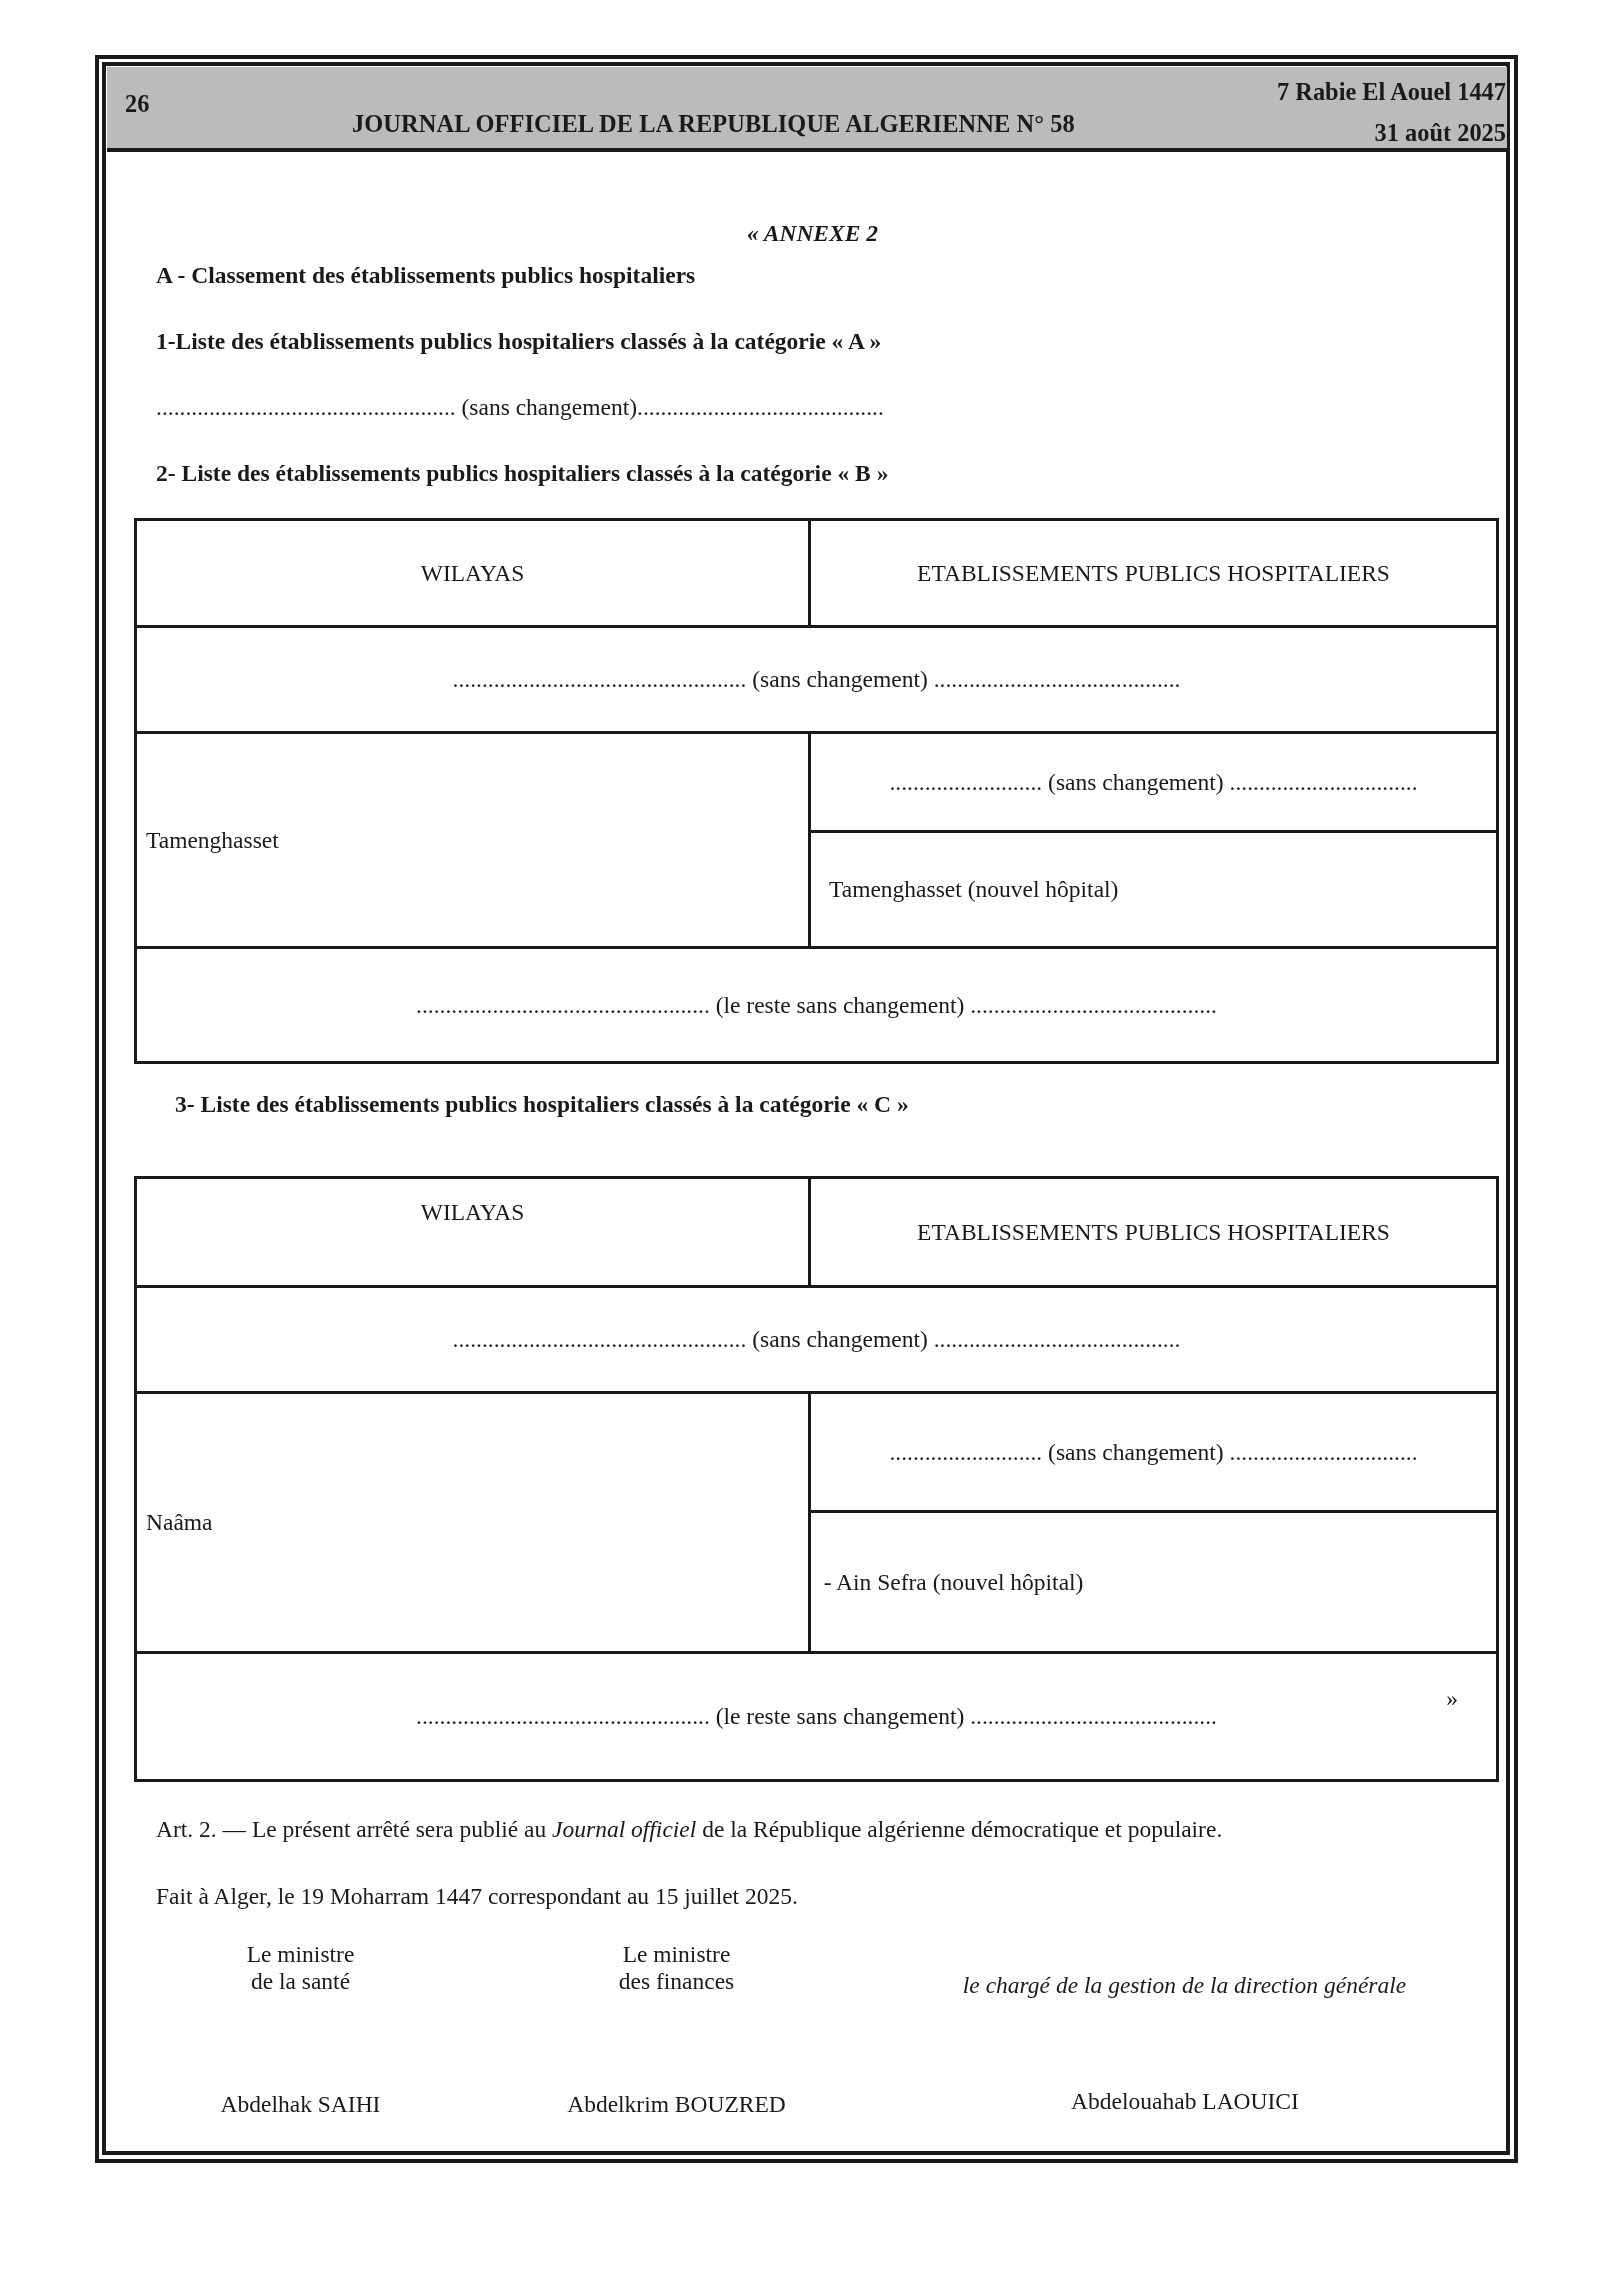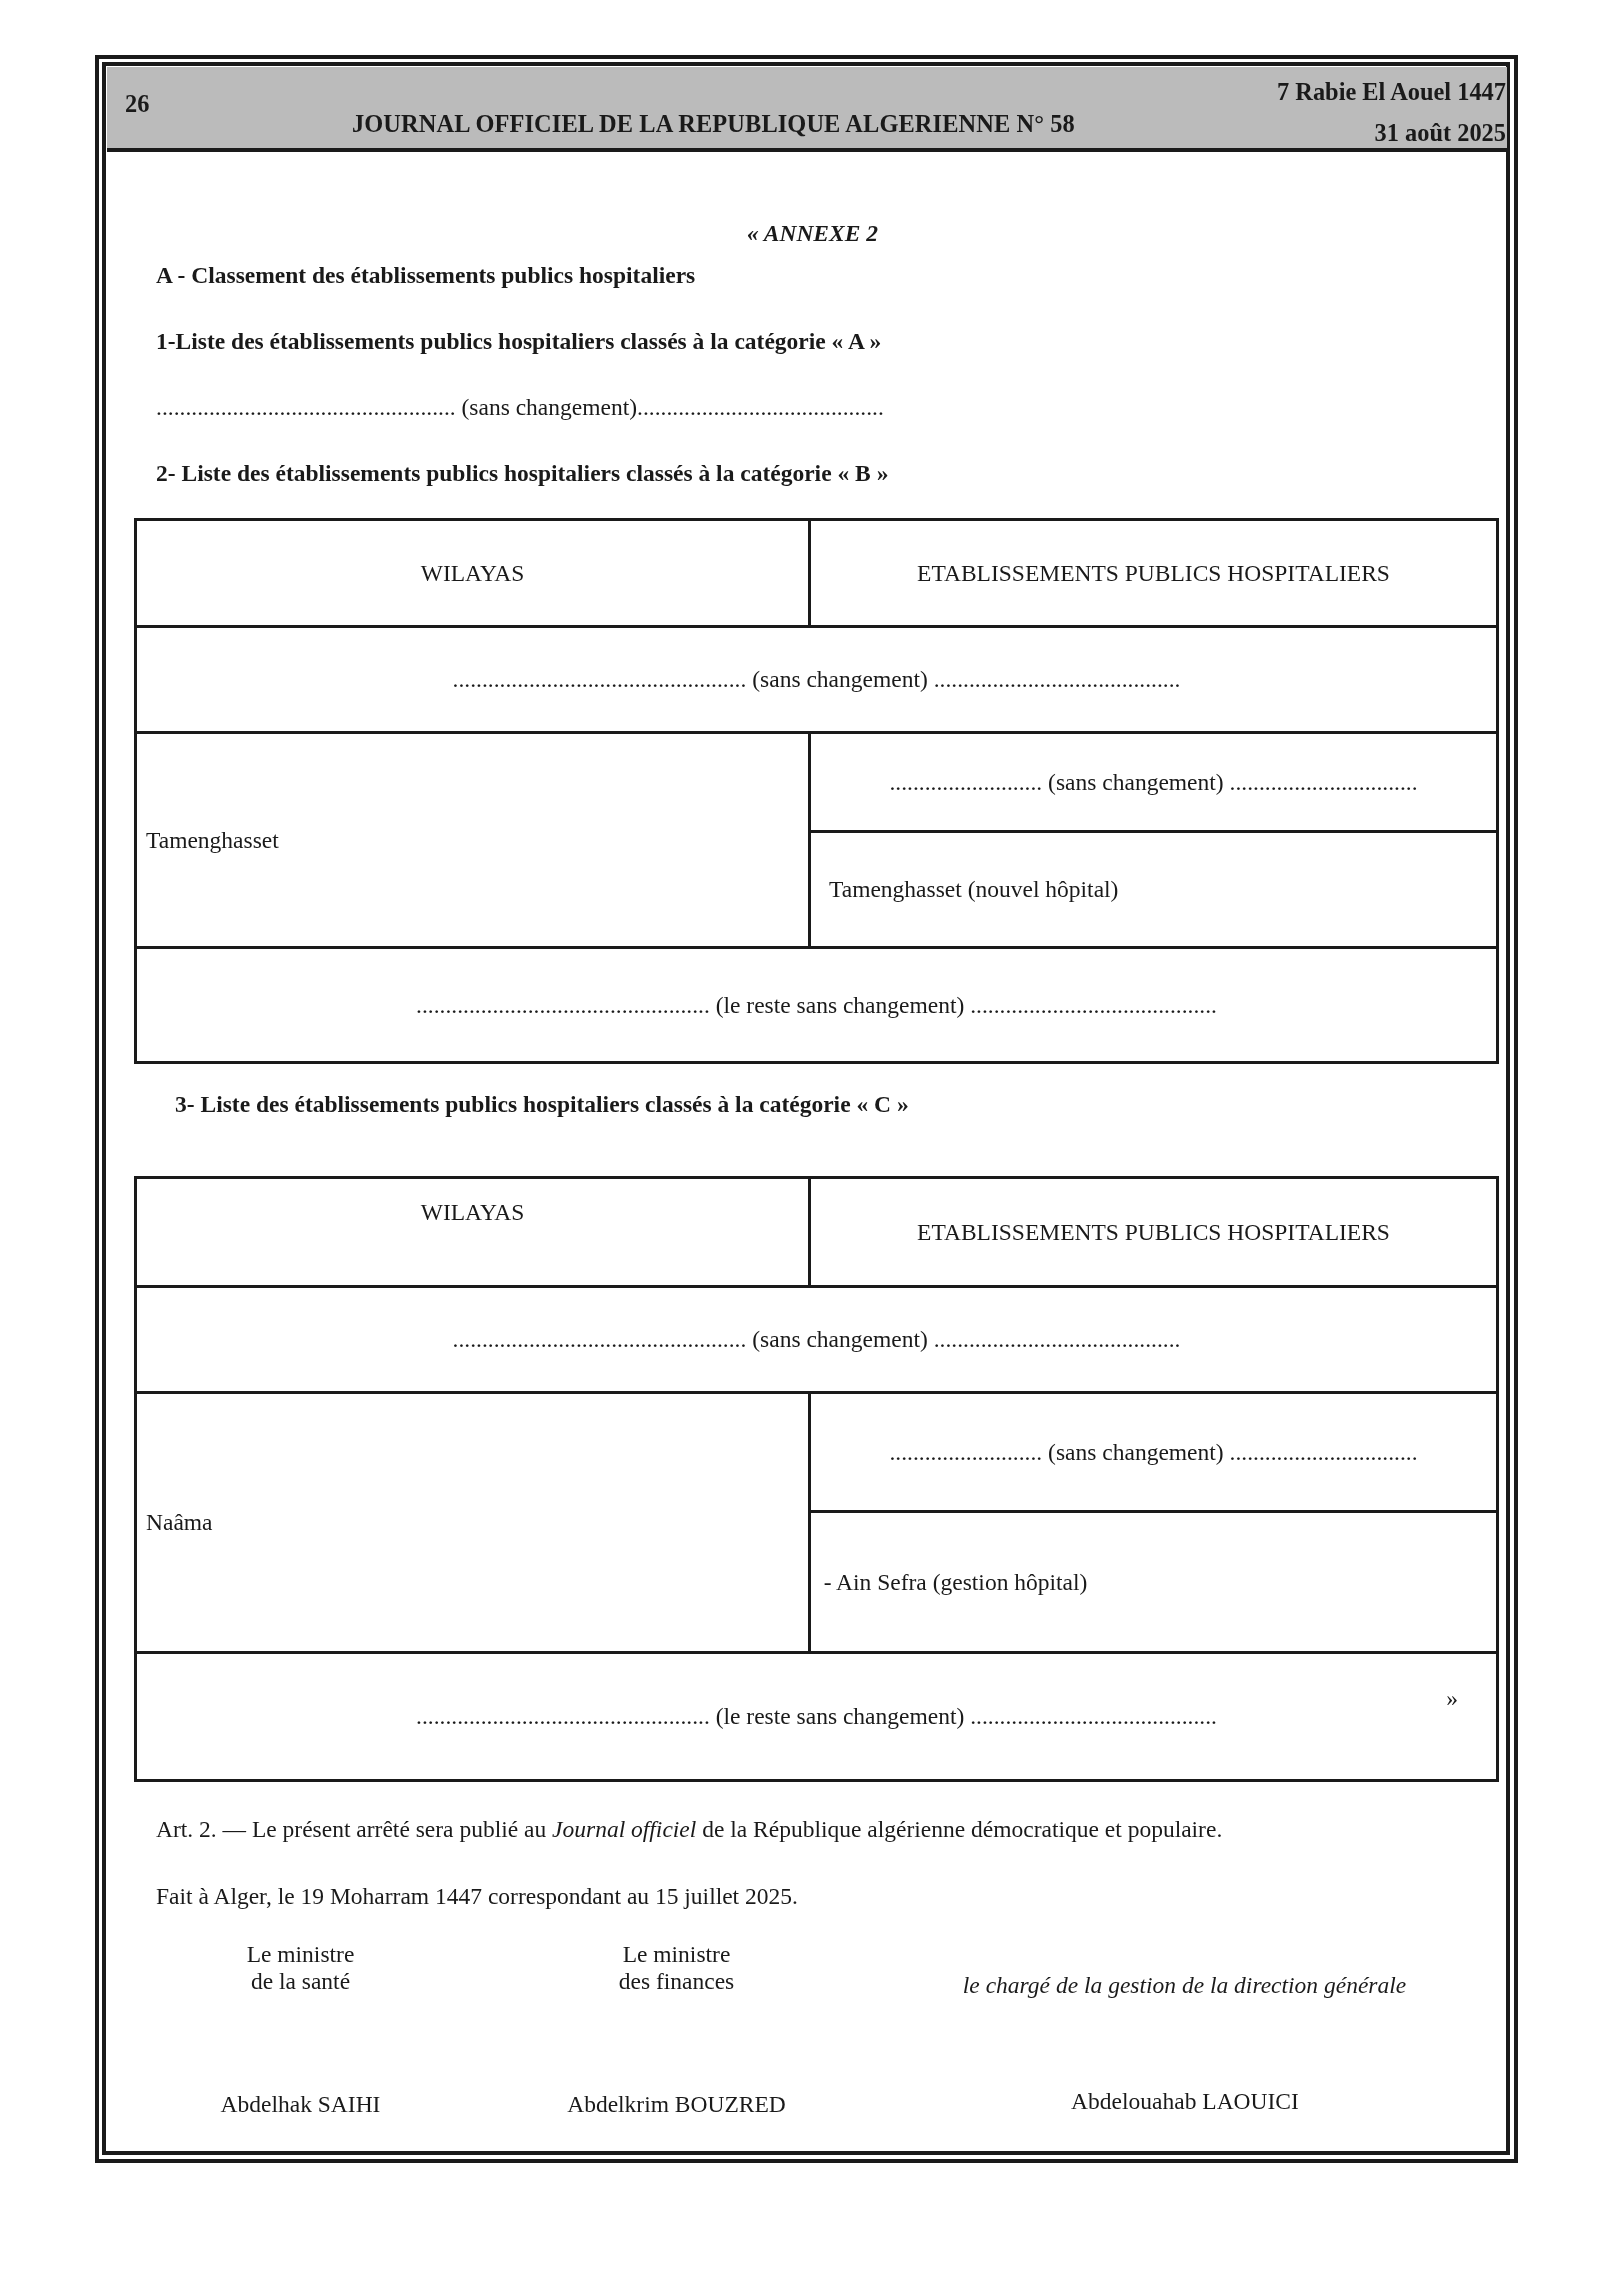--- a/index.html
+++ b/index.html
@@ -84,21 +84,21 @@
     <td class="c">ETABLISSEMENTS PUBLICS HOSPITALIERS</td>
   </tr>
   <tr style="height:106px">
     <td class="c" colspan="2">.................................................. (sans changement) ..........................................</td>
   </tr>
   <tr style="height:119px">
     <td class="l" rowspan="2">Naâma</td>
     <td class="c">.......................... (sans changement) ................................</td>
   </tr>
   <tr style="height:141px">
-    <td class="l" style="padding-left:12.7px !important;">- Ain Sefra (gestion hôpital)</td>
+    <td class="l" style="padding-left:12.7px !important;">- Ain Sefra (nouvel hôpital)</td>
   </tr>
   <tr style="height:128px">
     <td class="c" colspan="2" style="position:relative;">
       <span>.................................................. (le reste sans changement) ..........................................</span>
       <span class="closing-quote">»</span>
     </td>
   </tr>
 </tbody>
   </table>
 

